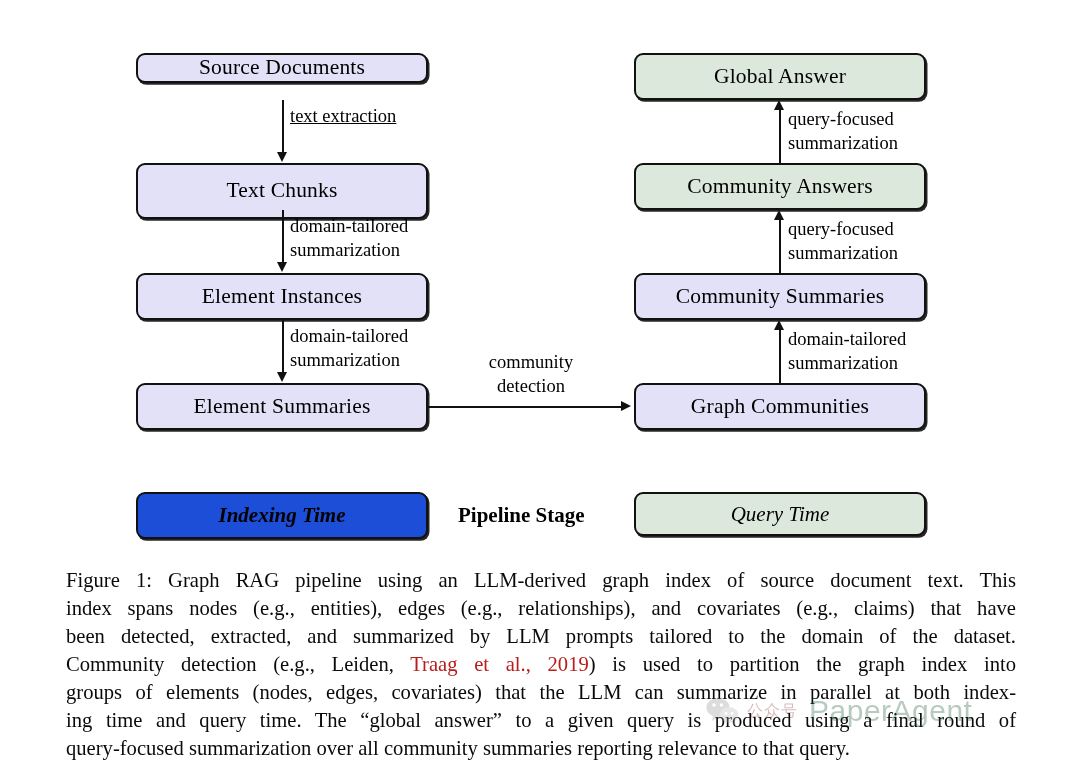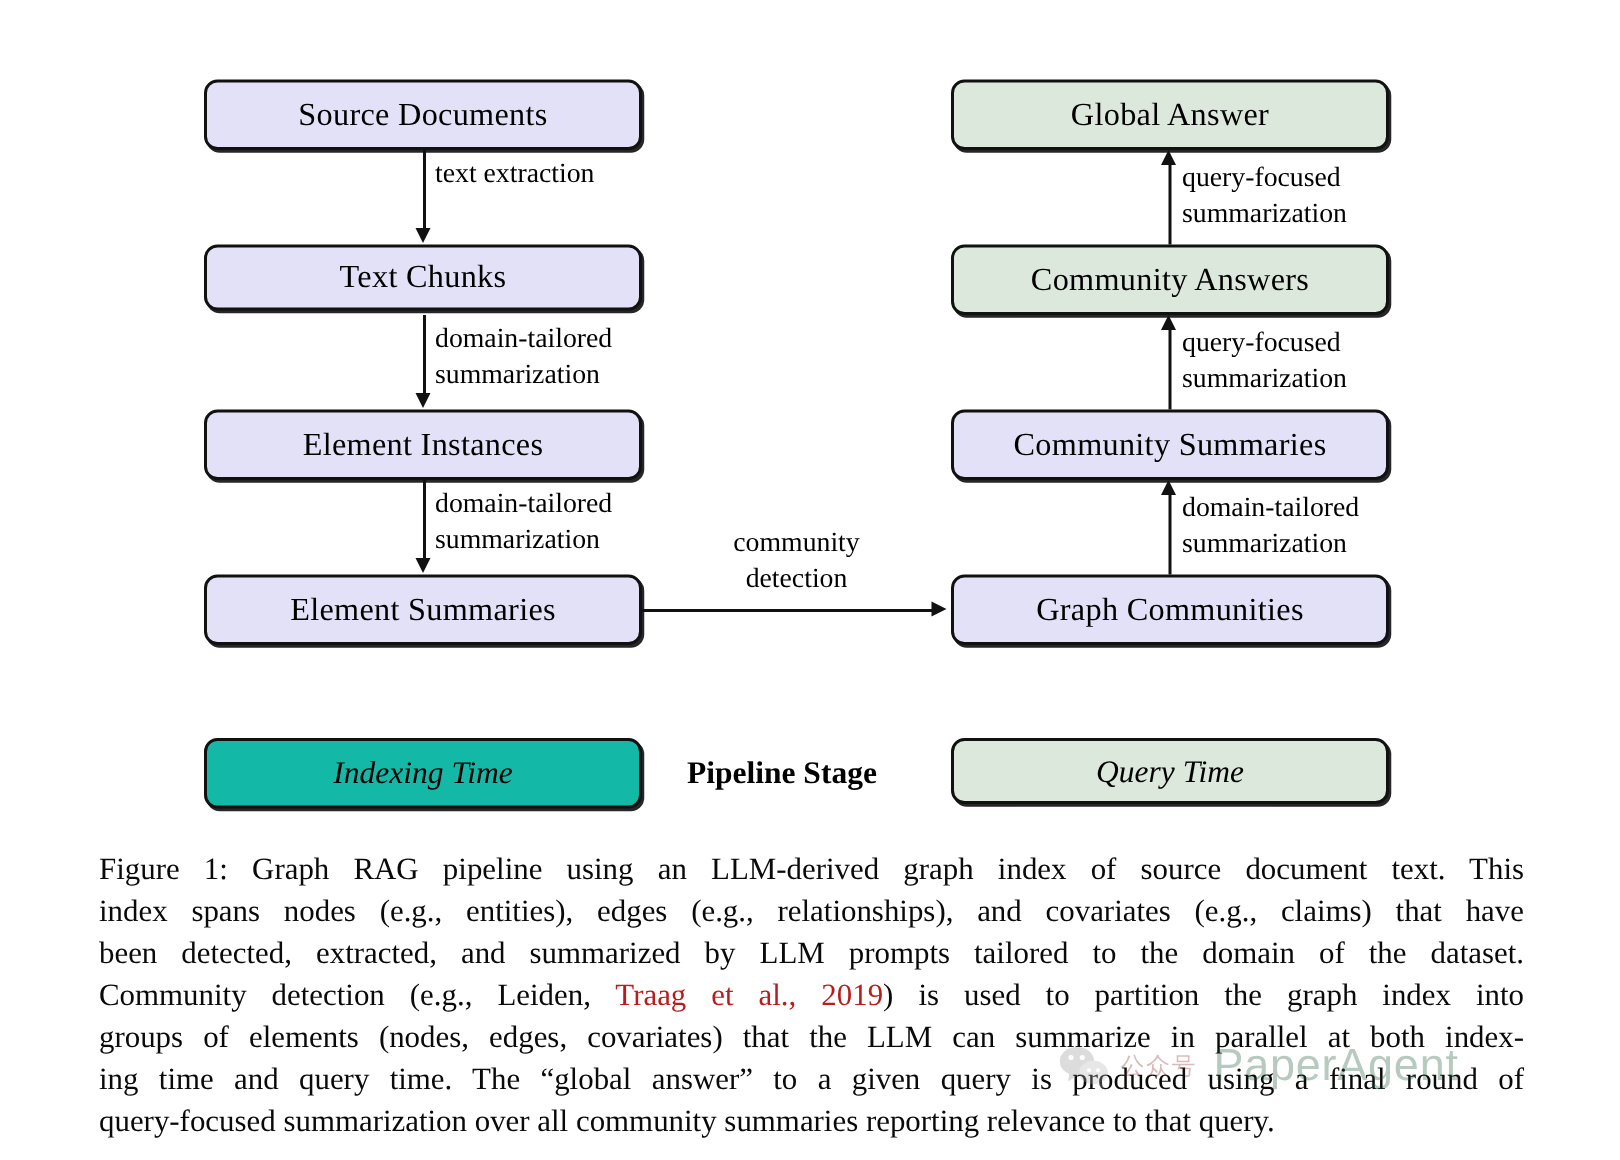--- a/index.html
+++ b/index.html
@@ -93,21 +93,21 @@
     border: 2.2px solid #111111;
     border-radius: 9px;
     display: flex;
     align-items: center;
     justify-content: center;
     font-size: 21px;
     font-style: italic;
     white-space: nowrap;
     box-shadow: 1.5px 1.8px 0 rgba(0,0,0,0.85);
   }
-  .legend-box.indexing { background: #14b8a6; }
+  .legend-box.indexing { background: #1d4ed8; font-weight: bold; }
   .legend-box.query    { background: #dde8dd; }
   .legend-center {
     position: absolute;
     font-size: 21px;
     font-weight: bold;
     white-space: nowrap;
     font-family: "Liberation Serif", "DejaVu Serif", serif;
   }
 
   
@@ -153,39 +153,39 @@
     font-family: "Liberation Sans", sans-serif;
     letter-spacing: 0.5px;
     margin-left: 4px;
   }
 </style>
 </head>
 <body>
 
 <div id="figure-canvas">
 
-  <div class="node indexing" style="left:136px; top:53px; width:292px; height:47px;">
+  <div class="node indexing" style="left:136px; top:53px; width:292px; height:30px;">
     <span class="node-label">Source Documents</span>
   </div>
 
-  <div class="node indexing" style="left:136px; top:163px; width:292px; height:44px;">
+  <div class="node indexing" style="left:136px; top:163px; width:292px; height:56px;">
     <span class="node-label">Text Chunks</span>
   </div>
 
   <div class="node indexing" style="left:136px; top:273px; width:292px; height:47px;">
     <span class="node-label">Element Instances</span>
   </div>
 
   <div class="node indexing" style="left:136px; top:383px; width:292px; height:47px;">
     <span class="node-label">Element Summaries</span>
   </div>
 
   <div class="arrow-v" style="left:282px; top:100px; height:55px;"></div>
   <div class="arrow-head-down" style="left:277px; top:152px;"></div>
-  <div class="edge-label" style="left:290px; top:104px; width:180px;">
+  <div class="edge-label" style="left:290px; top:104px; width:180px;text-decoration:underline;">
     <div>text extraction</div>
   </div>
 
   <div class="arrow-v" style="left:282px; top:210px; height:55px;"></div>
   <div class="arrow-head-down" style="left:277px; top:262px;"></div>
   <div class="edge-label" style="left:290px; top:214px; width:190px;">
     <div>domain-tailored</div>
     <div>summarization</div>
   </div>
 

